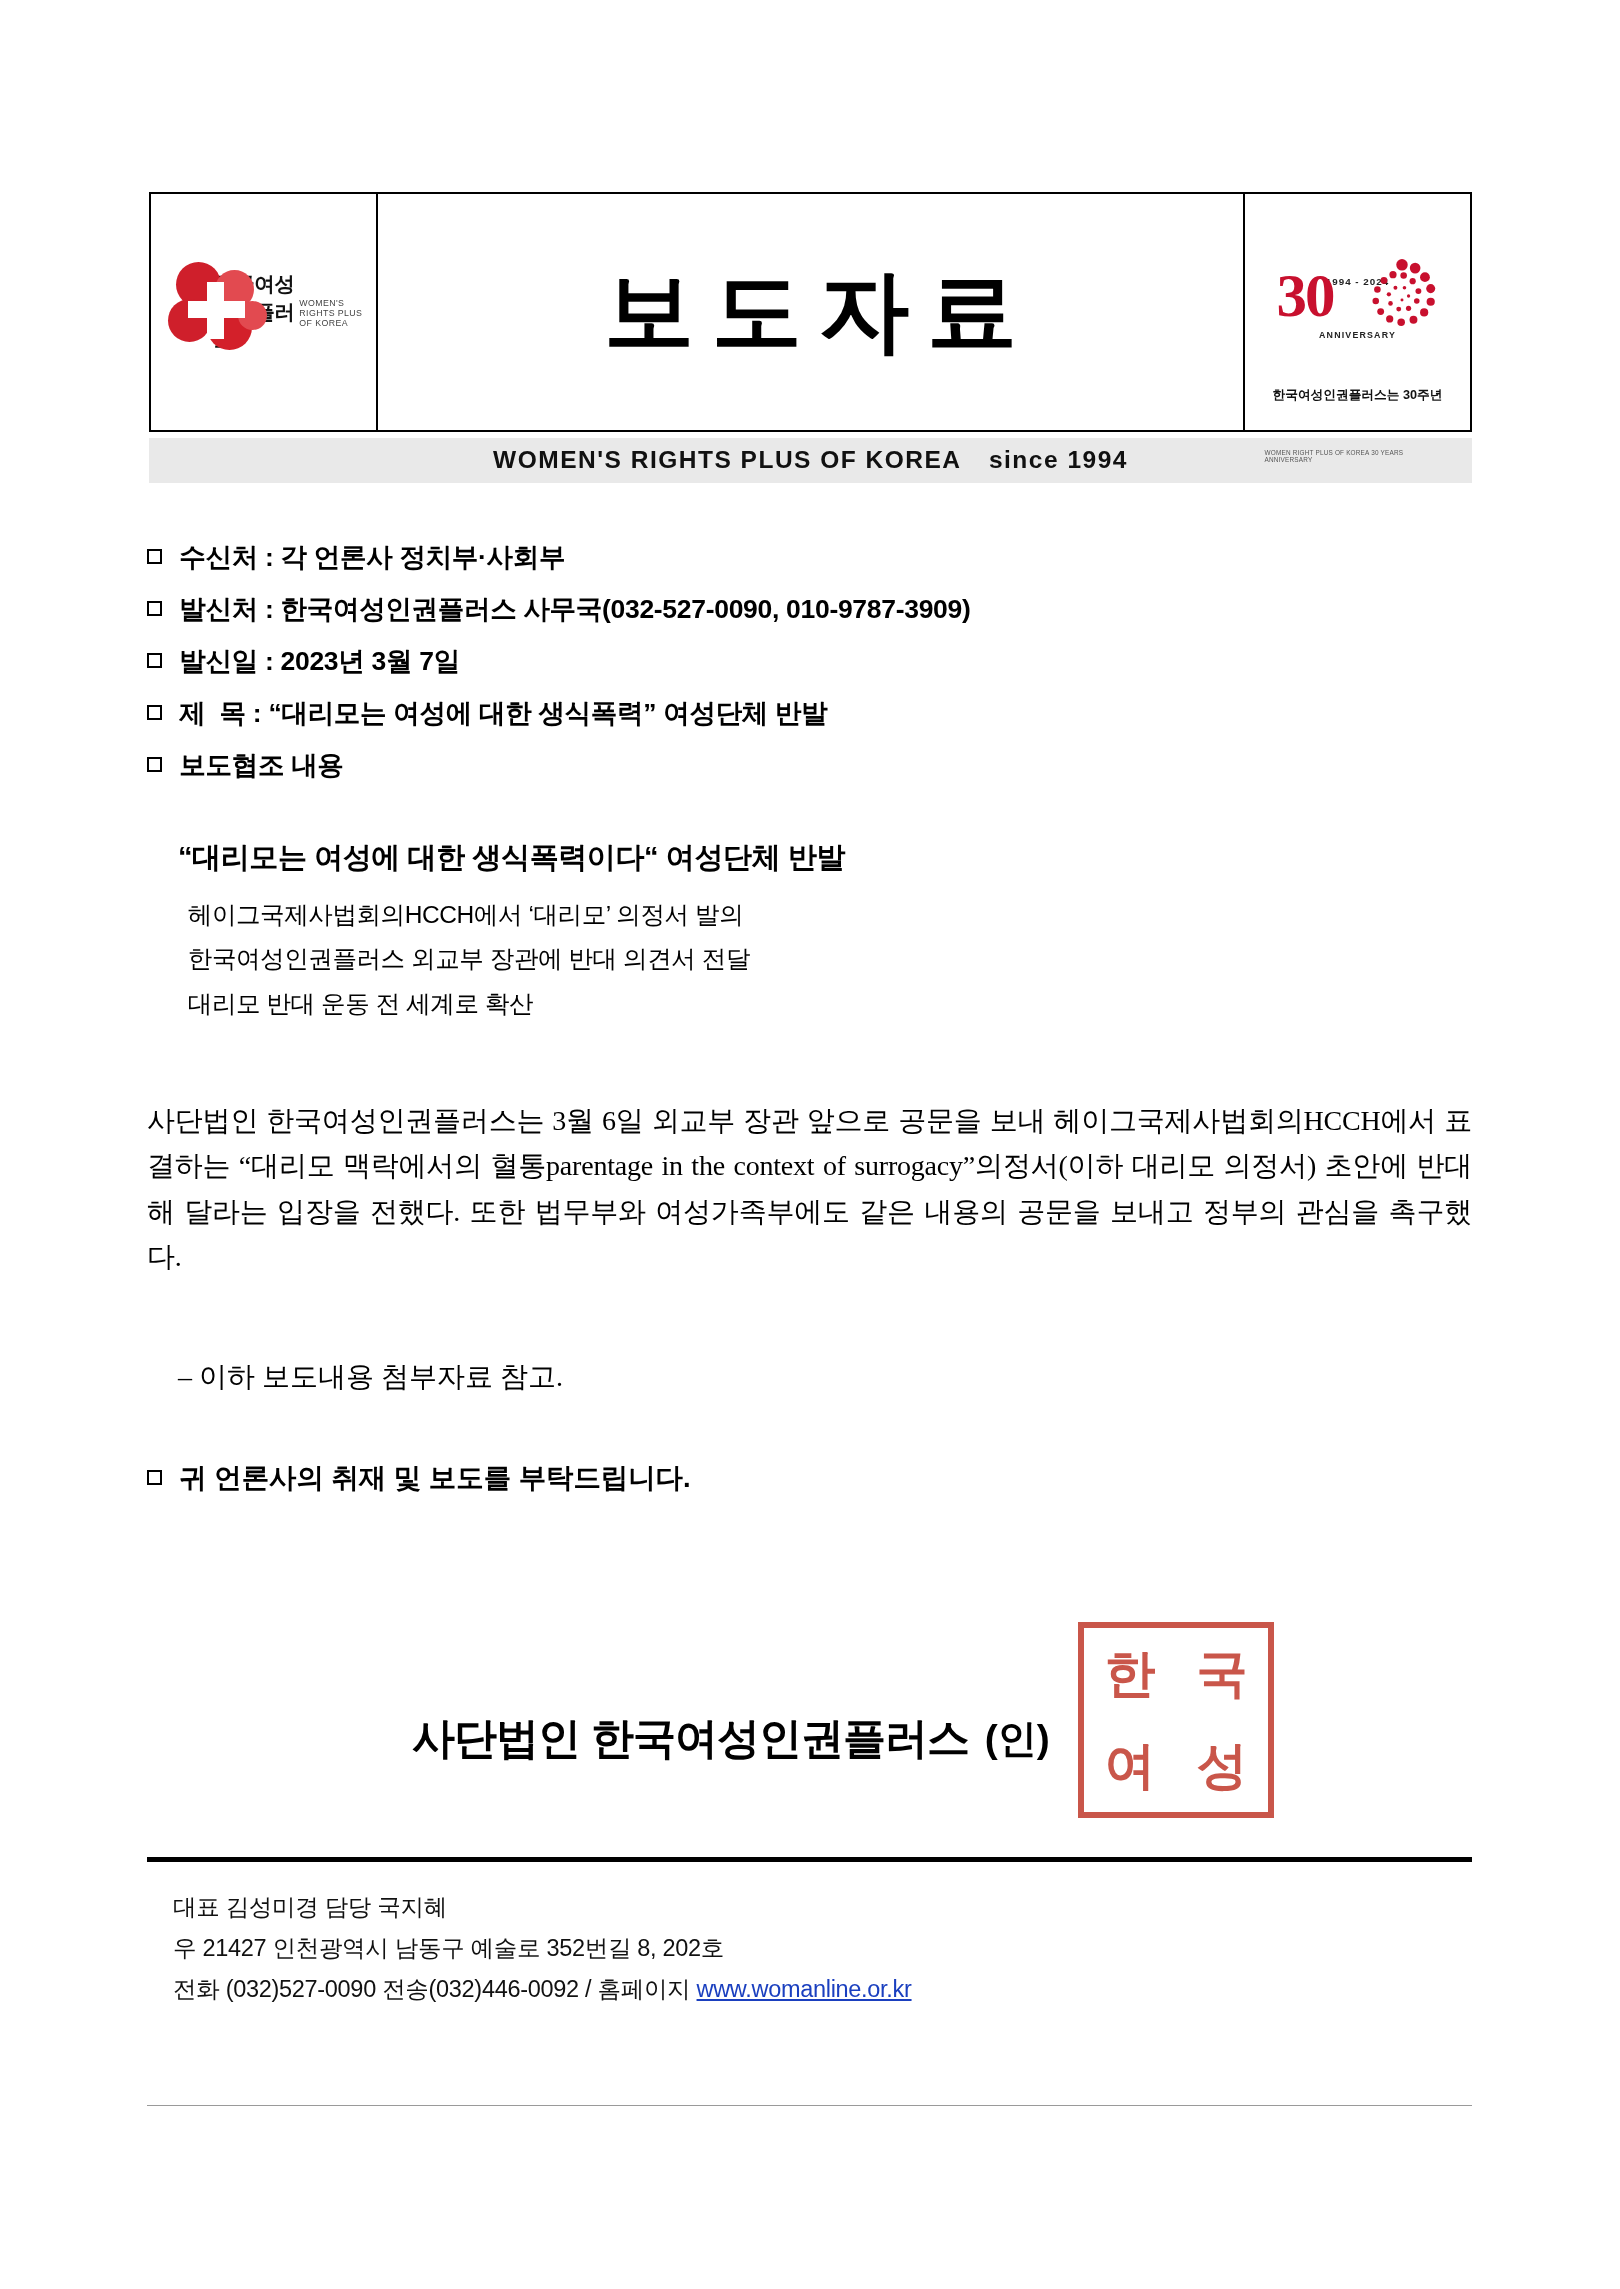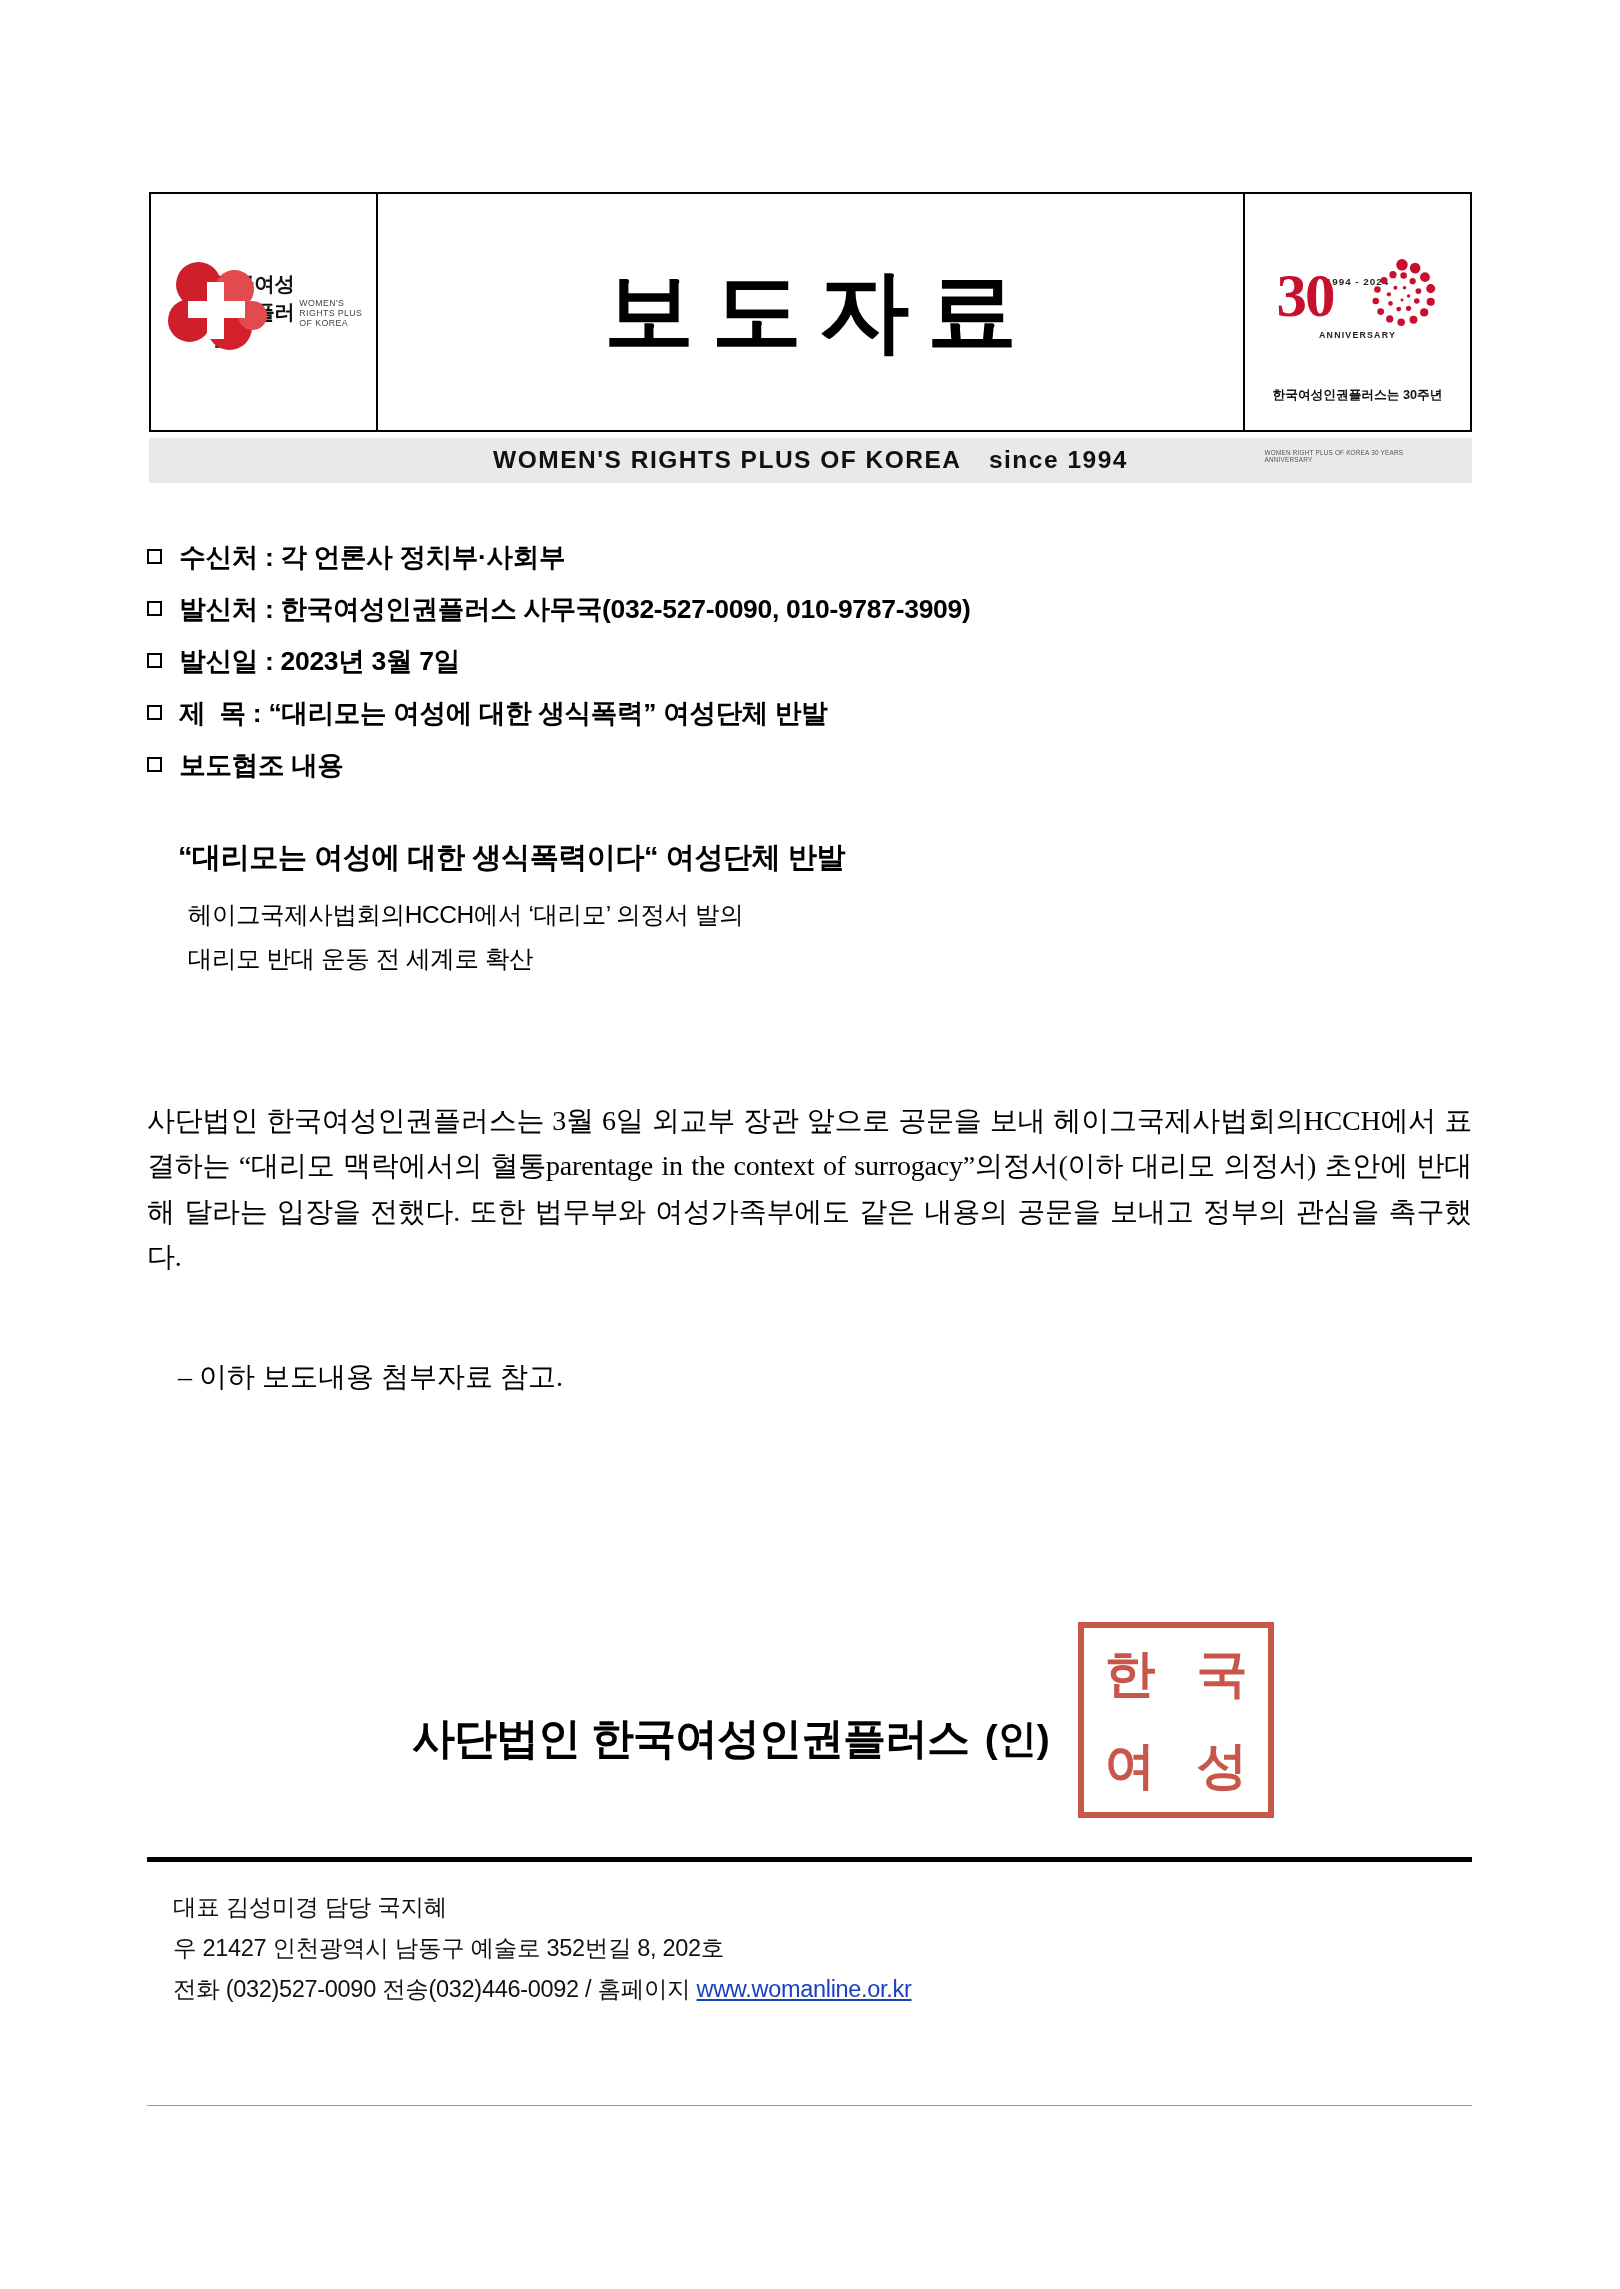--- a/index.html
+++ b/index.html
@@ -442,27 +442,32 @@
     </div>
     <div class="meta-row">
       <span class="sq"></span>
       <span class="nowrap">보도협조 내용</span>
     </div>
   </div>
 
   <div class="headline-block">
     <div class="headline">“대리모는 여성에 대한 생식폭력이다“ 여성단체 반발</div>
     <div class="sub-line">헤이그국제사법회의HCCH에서 ‘대리모’ 의정서 발의</div>
+    <div class="sub-line">한국여성인권플러스 외교부 장관에 반대 의견서 전달</div>
     <div class="sub-line">대리모 반대 운동 전 세계로 확산</div>
   </div>
 
   <div class="body-par">사단법인 한국여성인권플러스는 3월 6일 외교부 장관 앞으로 공문을 보내 헤이그국제사법회의HCCH에서 표결하는 “대리모 맥락에서의 혈통parentage in the context of surrogacy”의정서(이하 대리모 의정서) 초안에 반대해 달라는 입장을 전했다. 또한 법무부와 여성가족부에도 같은 내용의 공문을 보내고 정부의 관심을 촉구했다.</div>
 
   <div class="note-line">– 이하 보도내용 첨부자료 참고.</div>
 
+  <div class="request-line">
+    <span class="sq"></span>
+    <span>귀 언론사의 취재 및 보도를 부탁드립니다.</span>
+  </div>
 
   <div class="signature">
     <span class="sign-text">사단법인 한국여성인권플러스</span>
     <span class="sign-in">(인)</span>
   </div>
   <div class="stamp">
     <div>한</div>
     <div>국</div>
     <div>여</div>
     <div>성</div>

